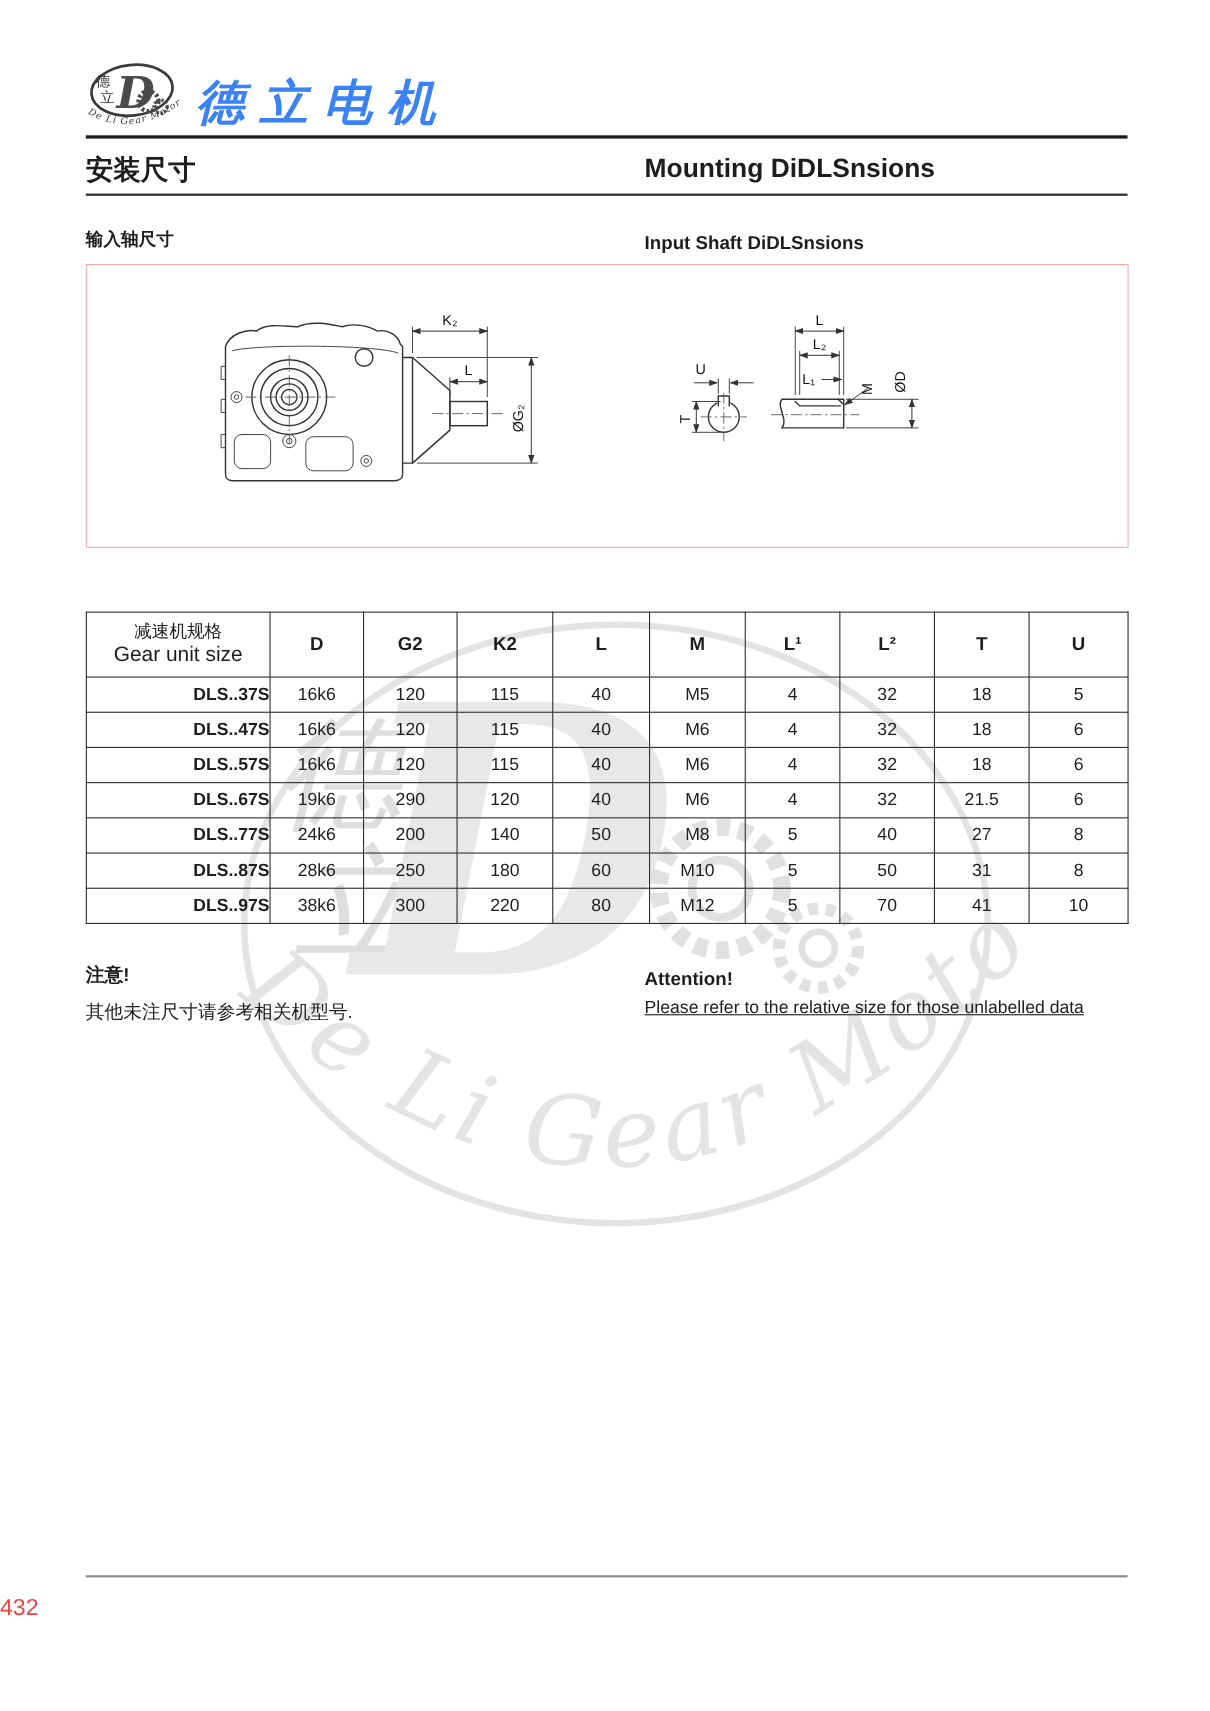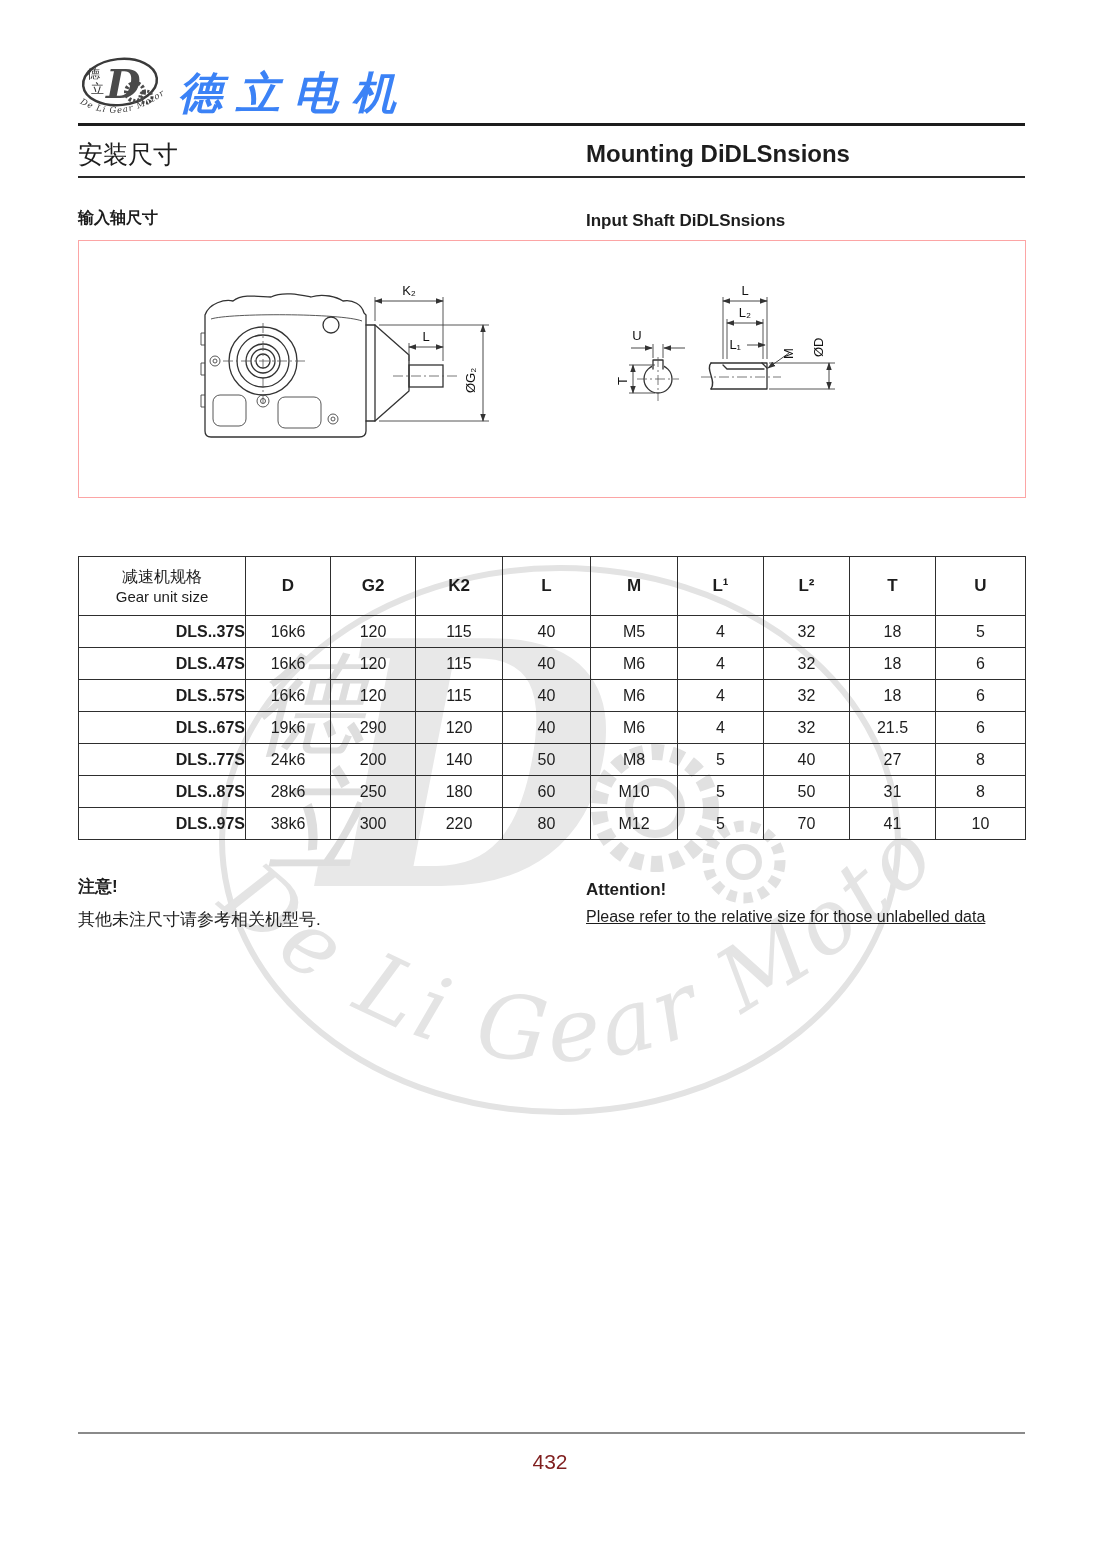--- a/index.html
+++ b/index.html
@@ -4,51 +4,51 @@
 <style>
   html,body{margin:0;padding:0;background:#fff;}
   .page{position:relative;width:1100px;height:1555px;background:#ffffff;overflow:hidden;
         font-family:"Liberation Sans",sans-serif;color:#1d1d1d;}
   .abs{position:absolute;}
   
   .brand{left:178px;top:64px;font-family:"DejaVu Serif",serif;font-weight:700;font-style:italic;
          font-size:44px;letter-spacing:14px;color:#3b82f6;}
   .rule-thick{left:78px;top:123px;width:947px;height:3px;background:#1c1c1c;}
   .rule-thin{left:78px;top:176px;width:947px;height:2px;background:#2a2a2a;}
-  .title-zh{left:78px;top:138px;font-size:25px;font-weight:400;}
+  .title-zh{left:78px;top:138px;font-size:25px;font-weight:700;}
   .title-en{left:586px;top:140px;font-size:24px;font-weight:700;}
   .sub-zh{left:78px;top:208px;font-size:16px;font-weight:700;}
   .sub-en{left:586px;top:211px;font-size:17px;font-weight:700;}
   
   .draw-box{left:78px;top:240px;width:946px;height:256px;border:1px solid #fca5a5;background:transparent;}
   .draw-box svg{display:block;}
   .ol{stroke:#333;stroke-width:1.3;fill:none;stroke-linecap:round;}
   .thin{stroke:#444;stroke-width:0.9;fill:none;}
   .cl{stroke:#555;stroke-width:0.8;fill:none;stroke-dasharray:10 3 2 3;}
   .dim{stroke:#333;stroke-width:0.9;fill:none;}
   .lbl{font-family:"Liberation Sans",sans-serif;font-size:13px;fill:#111;}
   
   .dim-table{position:absolute;left:78px;top:556px;width:947px;border-collapse:collapse;
              table-layout:fixed;background:transparent;}
   .dim-table th,.dim-table td{border:1.5px solid #2e2e2e;text-align:center;vertical-align:middle;
              padding:0;background:transparent;}
   .dim-table thead th{height:58px;font-size:17px;font-weight:700;border-radius:22px;}
   .dim-table thead th.size-col{font-weight:400;}
   .th-zh{font-size:16px;line-height:1.35;}
-  .th-en{font-size:15px;line-height:1.2;}
+  .th-en{font-size:19px;line-height:1.2;}
   .dim-table tbody td{height:31px;font-size:16px;font-weight:400;}
   .dim-table tbody td.row-label{font-weight:700;text-align:right;}
   
   .note-zh-title{left:78px;top:875px;font-size:17px;font-weight:700;}
   .note-zh-body{left:78px;top:908px;font-size:17px;}
   .note-en-title{left:586px;top:880px;font-size:17px;font-weight:700;}
   .note-en-body{left:586px;top:908px;font-size:16px;text-decoration:underline;}
   
   .rule-bottom{left:78px;top:1432px;width:947px;height:2px;background:#8a8a8a;}
-  .page-num{left:0;top:1450px;width:1100px;text-align:center;font-size:21px;color:#7f1d1d;}
+  .page-num{left:0;top:1450px;width:1100px;font-size:21px;color:#ef4444;}
   
   .wm{left:0;top:0;width:1100px;height:1555px;pointer-events:none;}
   .wm-serif{font-family:"DejaVu Serif",serif;font-style:italic;}
 </style>
 </head>
 <body>
 
 <div class="page">
 
   <svg class="abs wm" viewBox="0 0 1100 1555" aria-hidden="true">

